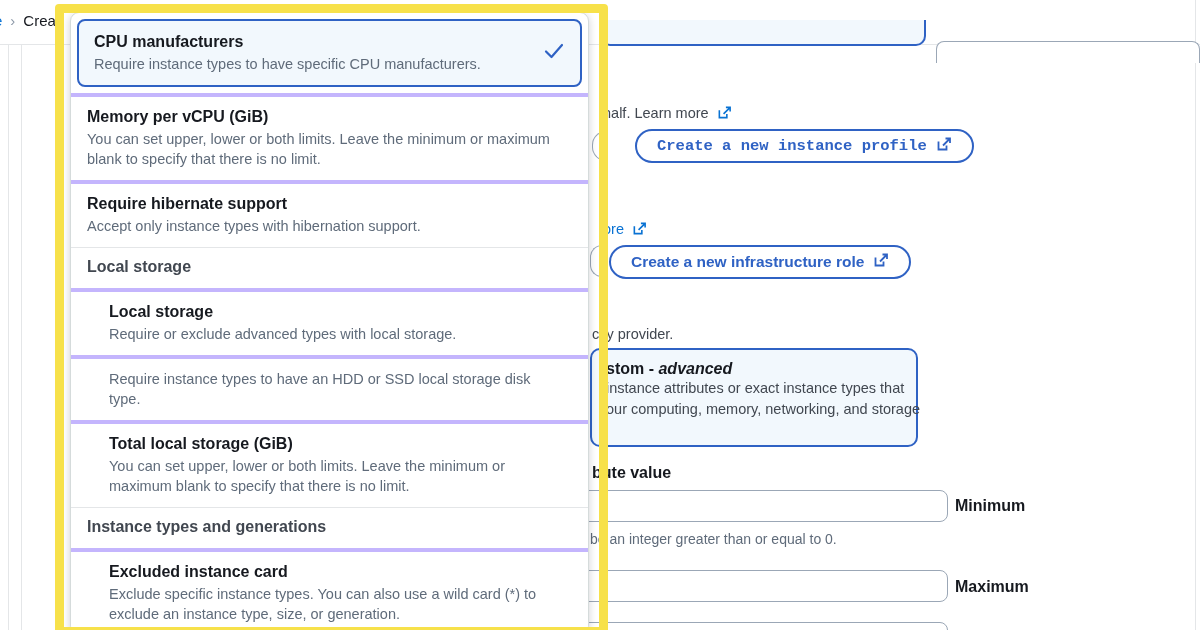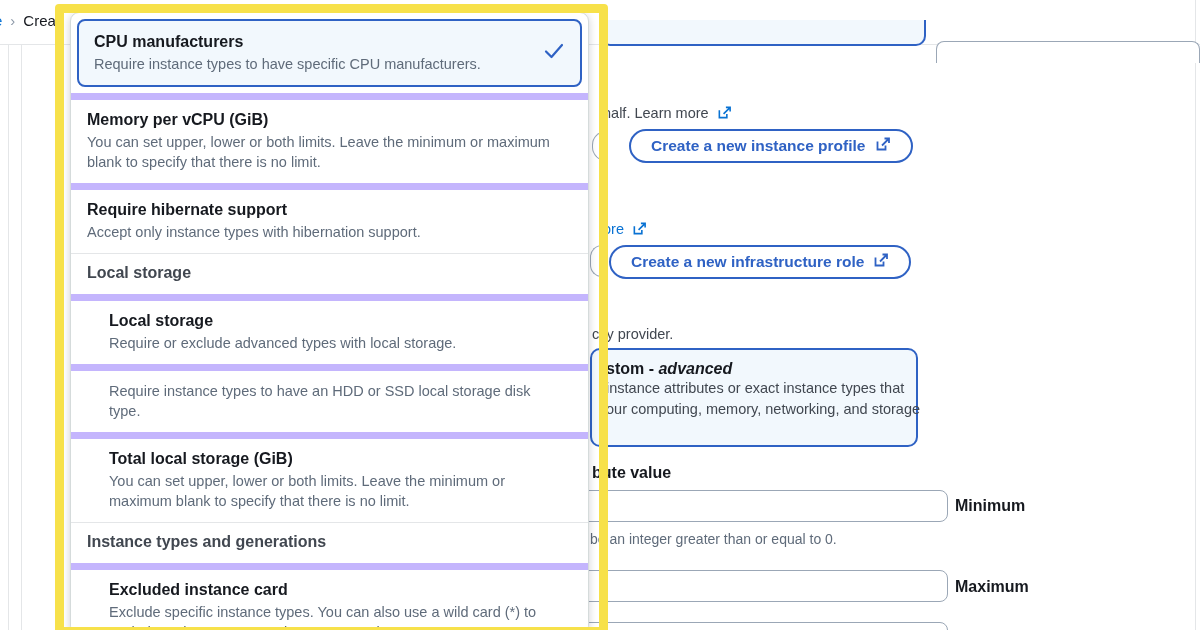--- a/index.html
+++ b/index.html
@@ -168,21 +168,21 @@
     border-radius: 9px;
     box-shadow: 0 2px 8px rgba(0,7,22,0.18);
     overflow: hidden;
     box-sizing: border-box;
     z-index: 5;
   }
 
   .dd-item {
     position: relative;
     box-sizing: border-box;
-    border-top: 7px solid #c4b5fd;
+    border-top: 4px solid #c4b5fd;
     padding: 9px 16px 11px 16px;
     background: #ffffff;
   }
   .dd-item:first-child { border-top: none; }
 
   .dd-item.indent { padding-left: 38px; }
 
   .dd-item .dd-title {
     font-size: 16px;
     font-weight: 700;
@@ -278,21 +278,21 @@
       <span class="ext-icon">
         <svg width="15" height="15" viewBox="0 0 16 16" aria-hidden="true">
           <path d="M2.5 5.5v8h8v-4" fill="none" stroke="#0972d3" stroke-width="1.7"></path>
           <path d="M7 9.5 13.5 3M9.5 2.5h4.5v4.5" fill="none" stroke="#0972d3" stroke-width="1.7"></path>
         </svg>
       </span>
     </div>
 
     <div class="tile-remnant" style="left:-8px;top:131px;width:14px;height:30px;border-right:none;border-top-right-radius:0;border-bottom-right-radius:0;"></div>
 
-    <div class="btn-outline" style="left:29px;top:129px;">
+    <div class="btn-outline" style="left:35px;top:129px;font-family:Liberation Mono, monospace;">
       <span>Create a new instance profile</span>
       <span>
         <svg width="16" height="16" viewBox="0 0 16 16" aria-hidden="true">
           <path d="M2.5 5.5v8h8v-4" fill="none" stroke="#2f62c4" stroke-width="1.8"></path>
           <path d="M7 9.5 13.5 3M9.5 2.5h4.5v4.5" fill="none" stroke="#2f62c4" stroke-width="1.8"></path>
         </svg>
       </span>
     </div>
 
     <div class="text-line" style="left:3px;top:221px;">

